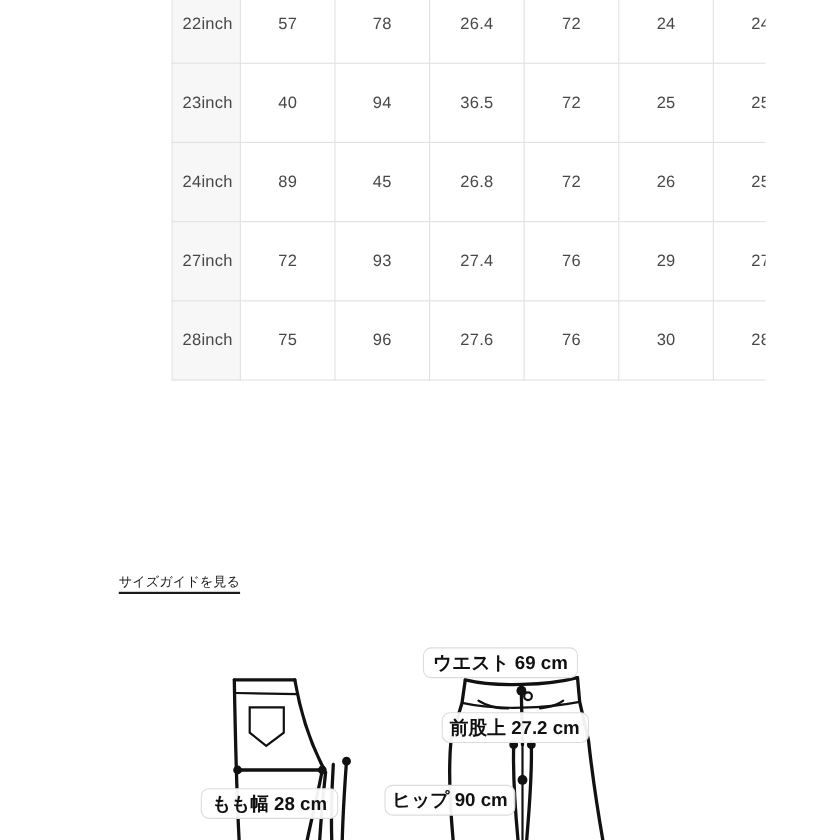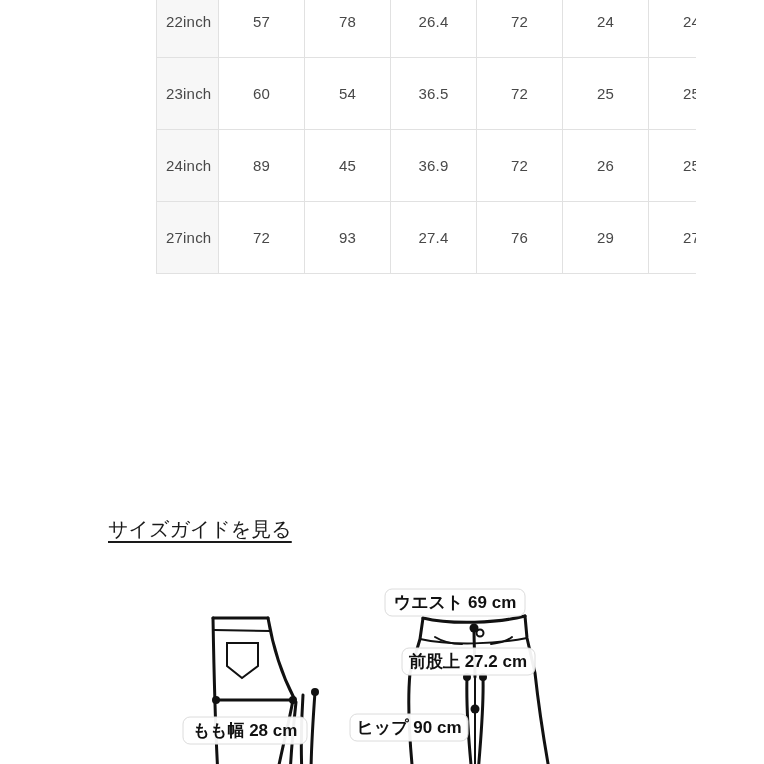--- a/index.html
+++ b/index.html
@@ -24,21 +24,21 @@
   }
   table.size-table th{
     background:#f7f7f7;width:62px;
     text-align:left;padding-left:9px;
   }
   table.size-table td{width:86px;text-align:center;background:#ffffff;}
 
   
   .size-guide-link{
     display:inline-block;margin-top:26px;
-    font-size:20px;line-height:24px;color:#1a1a1a;
+    font-size:12px;line-height:24px;color:#1a1a1a;
     text-decoration:underline;text-underline-offset:5px;
     text-decoration-thickness:1.5px;cursor:pointer;
   }
 
   
   .diagram{margin-top:44px;margin-left:52px;width:400px;height:191px;text-decoration:underline;}
   .pants{fill:none;stroke:#111;stroke-width:3;stroke-linecap:round;stroke-linejoin:round;}
   .pants-thin{fill:none;stroke:#111;stroke-width:2;stroke-linecap:round;}
   .dot{fill:#111;stroke:none;}
   .pill{fill:rgba(255,255,255,0.94);stroke:#dcdcdc;stroke-width:1;}
@@ -59,44 +59,53 @@
             <th>22inch</th>
             <td>57</td>
             <td>78</td>
             <td>26.4</td>
             <td>72</td>
             <td>24</td>
             <td>24</td>
           </tr>
           <tr>
             <th>23inch</th>
-            <td>60</td>
-            <td>54</td>
+            <td>40</td>
+            <td>94</td>
             <td>36.5</td>
             <td>72</td>
             <td>25</td>
             <td>25</td>
           </tr>
           <tr>
             <th>24inch</th>
             <td>89</td>
             <td>45</td>
-            <td>36.9</td>
+            <td>26.8</td>
             <td>72</td>
             <td>26</td>
             <td>25</td>
           </tr>
           <tr>
             <th>27inch</th>
             <td>72</td>
             <td>93</td>
             <td>27.4</td>
             <td>76</td>
             <td>29</td>
             <td>27</td>
+          </tr>
+          <tr>
+            <th>28inch</th>
+            <td>75</td>
+            <td>96</td>
+            <td>27.6</td>
+            <td>76</td>
+            <td>30</td>
+            <td>28</td>
           </tr>
         </tbody>
     </table>
   </div>
 
   <a class="size-guide-link">サイズガイドを見る</a>
 
   <div class="diagram">
     <svg width="400" height="191" viewBox="0 0 400 191">
 

